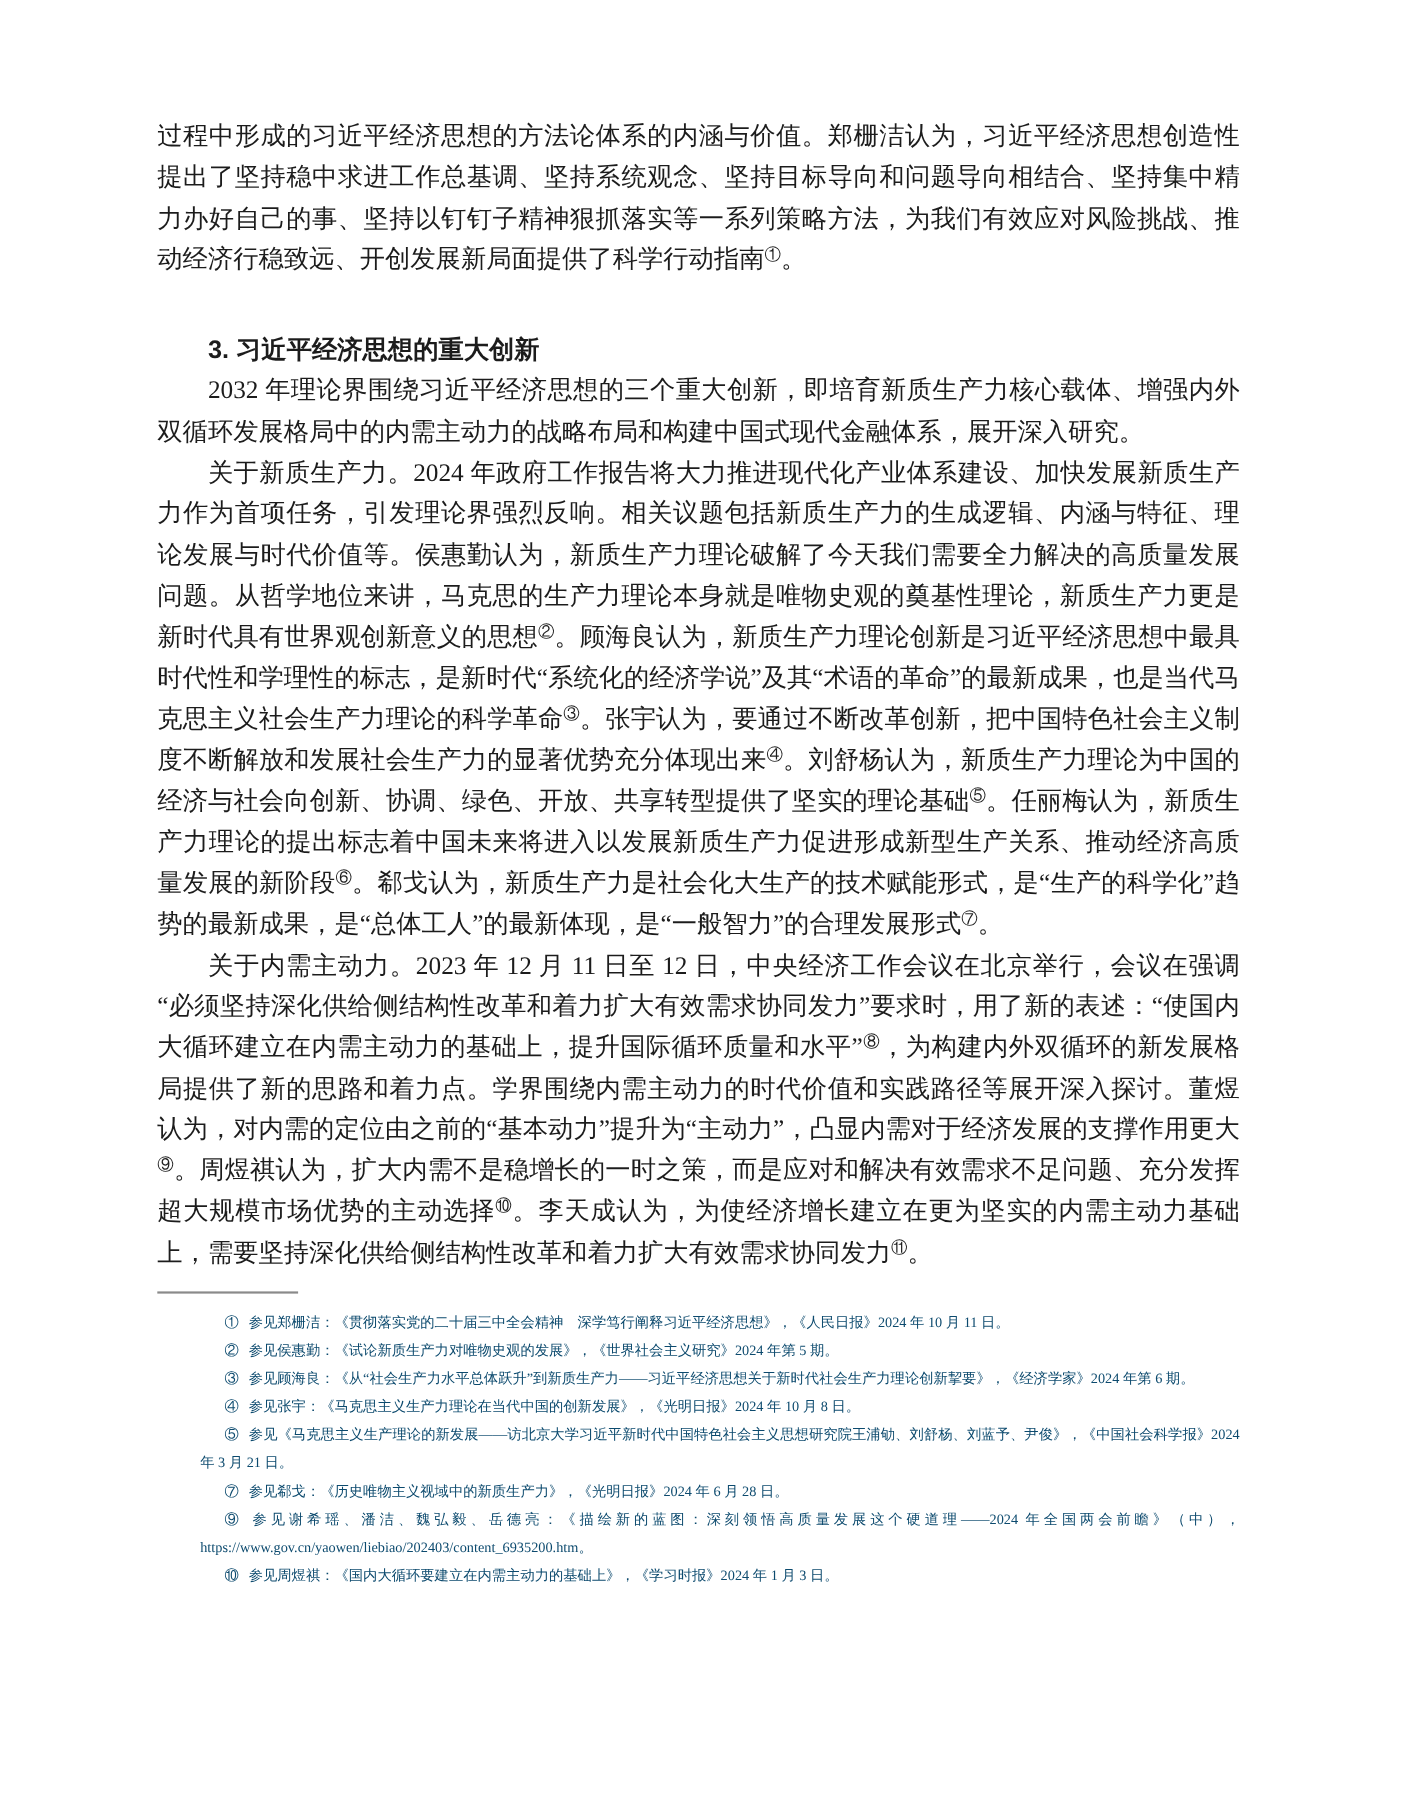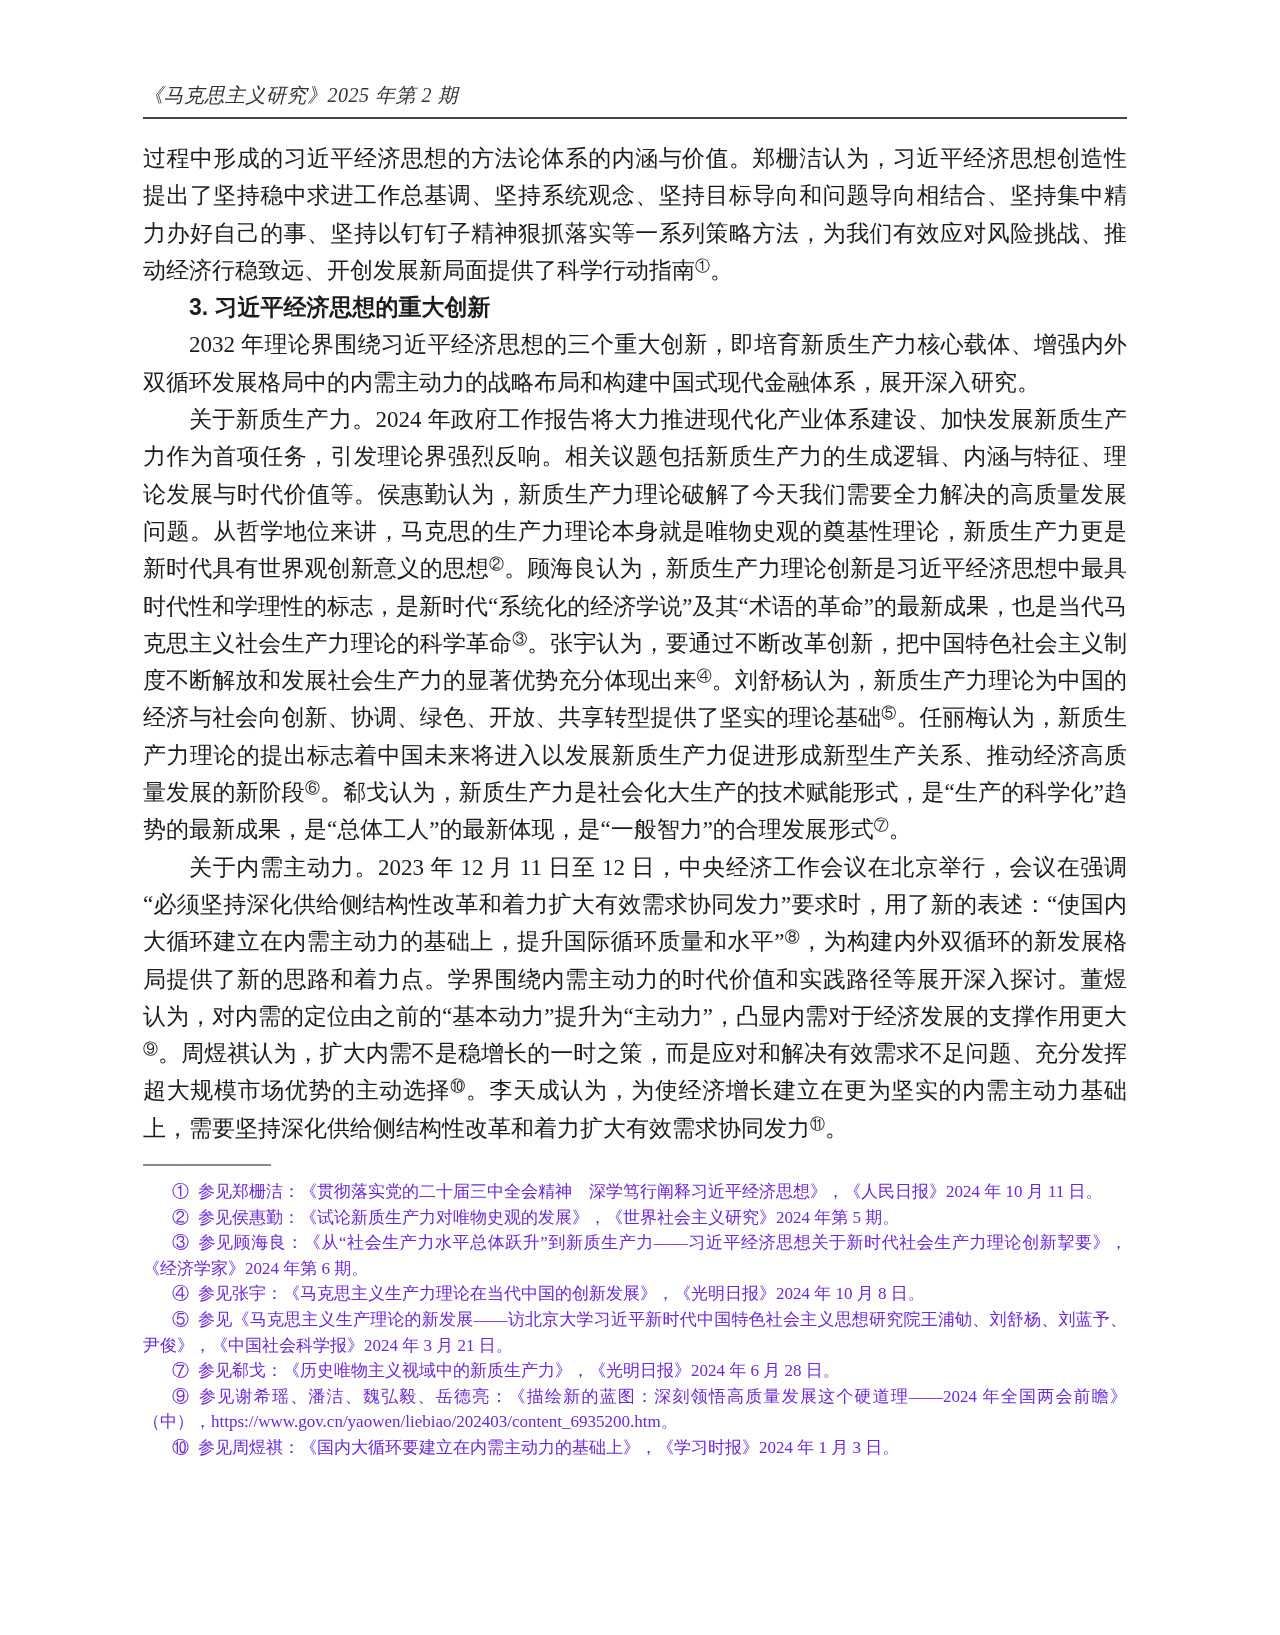--- a/index.html
+++ b/index.html
@@ -36,52 +36,50 @@
     line-height: 37.3px;
     text-align: justify;
   }
   p { margin: 0; }
   .para { text-indent: 2em; }
   .para.continuation { text-indent: 0; }
   .heading {
     text-indent: 2em;
     font-weight: 700;
     font-family: "Liberation Sans", "DejaVu Sans", sans-serif;
+    margin-top: 45px;
   }
   .refmark {
     font-size: 15px;
     vertical-align: 7px;
     line-height: 0;
   }
 
   .fn-sep {
     width: 128px;
     border-top: 2px solid #8a8a8a;
     margin-top: 17px;
   }
   .footnotes {
     margin-top: 13px;
-    font-size: 17px;
+    font-size: 13px;
     line-height: 25.6px;
     text-align: justify;
-    color: #6d28d9;
+    color: #0c4a6e;
+    margin-left: 39px;
   }
   .footnote { text-indent: 1.7em; }
   .fn-marker { margin-right: 9px; }
 </style>
 </head>
 <body>
 
 <div class="page">
   <div class="content">
 
-    <header>
-      <div class="journal-line">《马克思主义研究》2025 年第 2 期</div>
-      <div class="header-rule"></div>
-    </header>
 
     <main class="body-text">
         <p class="para continuation"><span>过程中形成的习近平经济思想的方法论体系的内涵与价值。郑栅洁认为，习近平经济思想创造性提出了坚持稳中求进工作总基调、坚持系统观念、坚持目标导向和问题导向相结合、坚持集中精力办好自己的事、坚持以钉钉子精神狠抓落实等一系列策略方法，为我们有效应对风险挑战、推动经济行稳致远、开创发展新局面提供了科学行动指南</span><span class="refmark">①</span><span>。</span></p>
         <p class="heading"><span>3. 习近平经济思想的重大创新</span></p>
         <p class="para"><span>2032 年理论界围绕习近平经济思想的三个重大创新，即培育新质生产力核心载体、增强内外双循环发展格局中的内需主动力的战略布局和构建中国式现代金融体系，展开深入研究。</span></p>
         <p class="para"><span>关于新质生产力。2024 年政府工作报告将大力推进现代化产业体系建设、加快发展新质生产力作为首项任务，引发理论界强烈反响。相关议题包括新质生产力的生成逻辑、内涵与特征、理论发展与时代价值等。侯惠勤认为，新质生产力理论破解了今天我们需要全力解决的高质量发展问题。从哲学地位来讲，马克思的生产力理论本身就是唯物史观的奠基性理论，新质生产力更是新时代具有世界观创新意义的思想</span><span class="refmark">②</span><span>。顾海良认为，新质生产力理论创新是习近平经济思想中最具时代性和学理性的标志，是新时代“系统化的经济学说”及其“术语的革命”的最新成果，也是当代马克思主义社会生产力理论的科学革命</span><span class="refmark">③</span><span>。张宇认为，要通过不断改革创新，把中国特色社会主义制度不断解放和发展社会生产力的显著优势充分体现出来</span><span class="refmark">④</span><span>。刘舒杨认为，新质生产力理论为中国的经济与社会向创新、协调、绿色、开放、共享转型提供了坚实的理论基础</span><span class="refmark">⑤</span><span>。任丽梅认为，新质生产力理论的提出标志着中国未来将进入以发展新质生产力促进形成新型生产关系、推动经济高质量发展的新阶段</span><span class="refmark">⑥</span><span>。郗戈认为，新质生产力是社会化大生产的技术赋能形式，是“生产的科学化”趋势的最新成果，是“总体工人”的最新体现，是“一般智力”的合理发展形式</span><span class="refmark">⑦</span><span>。</span></p>
         <p class="para"><span>关于内需主动力。2023 年 12 月 11 日至 12 日，中央经济工作会议在北京举行，会议在强调“必须坚持深化供给侧结构性改革和着力扩大有效需求协同发力”要求时，用了新的表述：“使国内大循环建立在内需主动力的基础上，提升国际循环质量和水平”</span><span class="refmark">⑧</span><span>，为构建内外双循环的新发展格局提供了新的思路和着力点。学界围绕内需主动力的时代价值和实践路径等展开深入探讨。董煜认为，对内需的定位由之前的“基本动力”提升为“主动力”，凸显内需对于经济发展的支撑作用更大</span><span class="refmark">⑨</span><span>。周煜祺认为，扩大内需不是稳增长的一时之策，而是应对和解决有效需求不足问题、充分发挥超大规模市场优势的主动选择</span><span class="refmark">⑩</span><span>。李天成认为，为使经济增长建立在更为坚实的内需主动力基础上，需要坚持深化供给侧结构性改革和着力扩大有效需求协同发力</span><span class="refmark">⑪</span><span>。</span></p>
       </main>
 
     <div class="fn-sep"></div>

